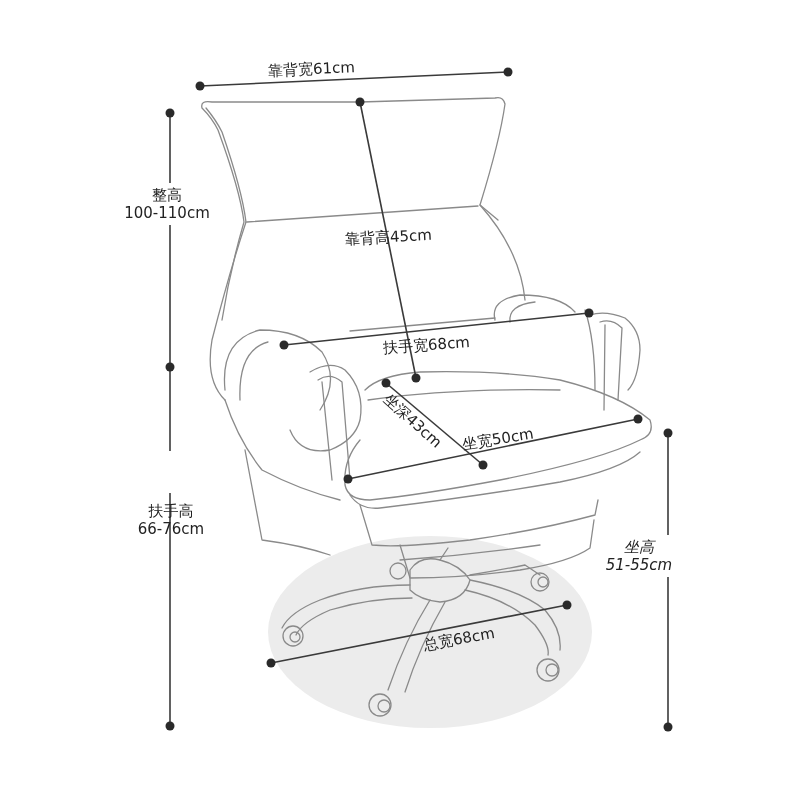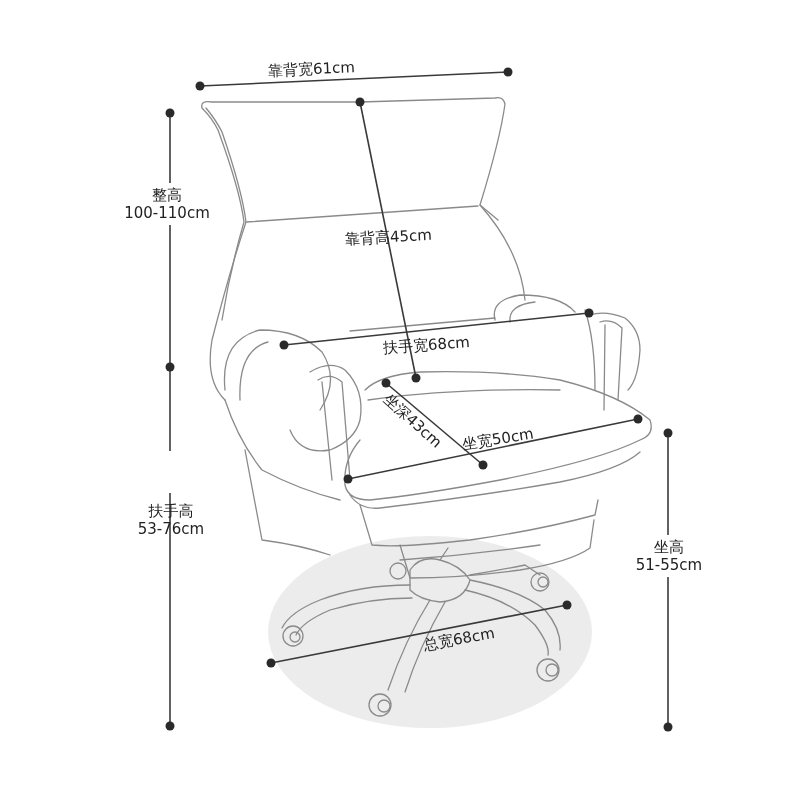--- a/index.html
+++ b/index.html
@@ -126,22 +126,22 @@
   <div class="lbl" style="left:345px; top:228px; transform:rotate(-3deg);">靠背高45cm</div>
 
   <div class="lbl" style="left:383px; top:336px; transform:rotate(-4deg);">扶手宽68cm</div>
 
   <div class="lbl rot" style="left:392px; top:390px; transform:rotate(42deg);">坐深43cm</div>
 
   <div class="lbl" style="left:462px; top:430px; transform:rotate(-9deg);">坐宽50cm</div>
 
   <div class="lbl center" style="left:130px; top:454px; width:82px;margin-top:48px;">
     <div>扶手高</div>
-    <div>53-76cm</div>
+    <div>66-76cm</div>
   </div>
 
-  <div class="lbl center" style="left:628px; top:538px; width:82px;">
+  <div class="lbl center" style="left:598px; top:538px; width:82px;font-style:italic;">
     <div>坐高</div>
     <div>51-55cm</div>
   </div>
 
   <div class="lbl" style="left:423px; top:630px; transform:rotate(-10deg);">总宽68cm</div>
 </div>
 
 </body></html>

